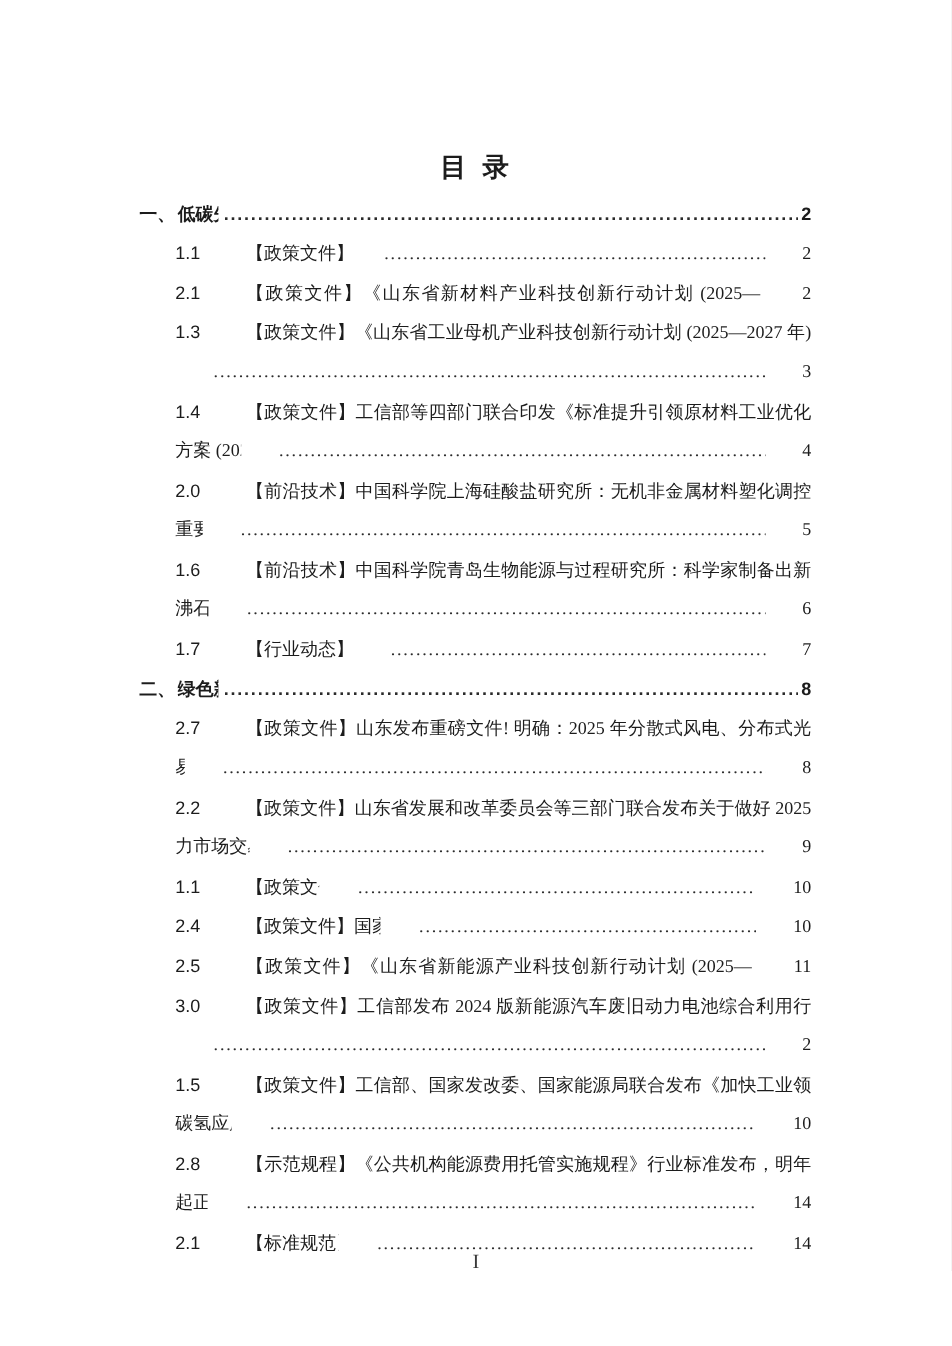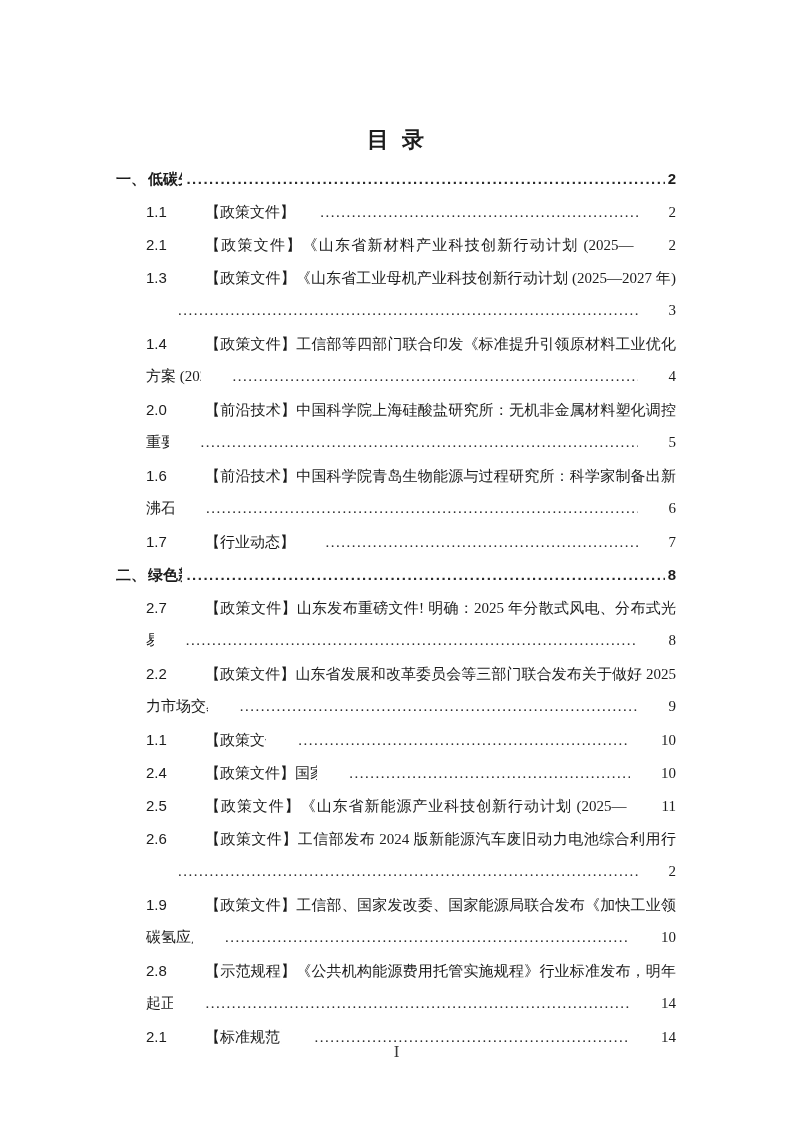--- a/index.html
+++ b/index.html
@@ -181,30 +181,30 @@
         <span class="text">【政策文件】国家能源局支持电力领域新型经营主体创新发展指导意见</span>
         <span class="leader">............................................................................................................................................................................................................................</span>
         <span class="pagenum">10</span>
       </div>
       <div class="line entry">
         <span class="num">2.5</span>
         <span class="text fill">【政策文件】《山东省新能源产业科技创新行动计划 (2025—2027 年) 》印发!</span>
         <span class="pagenum gap">11</span>
       </div>
       <div class="line entry">
-        <span class="num">2.6</span>
+        <span class="num">3.0</span>
         <span class="text fill">【政策文件】工信部发布 2024 版新能源汽车废旧动力电池综合利用行业规范条件</span>
       </div>
       <div class="line entry">
         <span class="text"></span>
         <span class="leader">............................................................................................................................................................................................................................</span>
         <span class="pagenum">2</span>
       </div>
       <div class="line entry">
-        <span class="num">1.9</span>
+        <span class="num">1.5</span>
         <span class="text fill">【政策文件】工信部、国家发改委、国家能源局联合发布《加快工业领域清洁低</span>
       </div>
       <div class="line entry">
         <span class="text">碳氢应用实施方案》</span>
         <span class="leader">............................................................................................................................................................................................................................</span>
         <span class="pagenum">10</span>
       </div>
       <div class="line entry">
         <span class="num">2.8</span>
         <span class="text fill">【示范规程】《公共机构能源费用托管实施规程》行业标准发布，明年 1 月 1 日</span>

